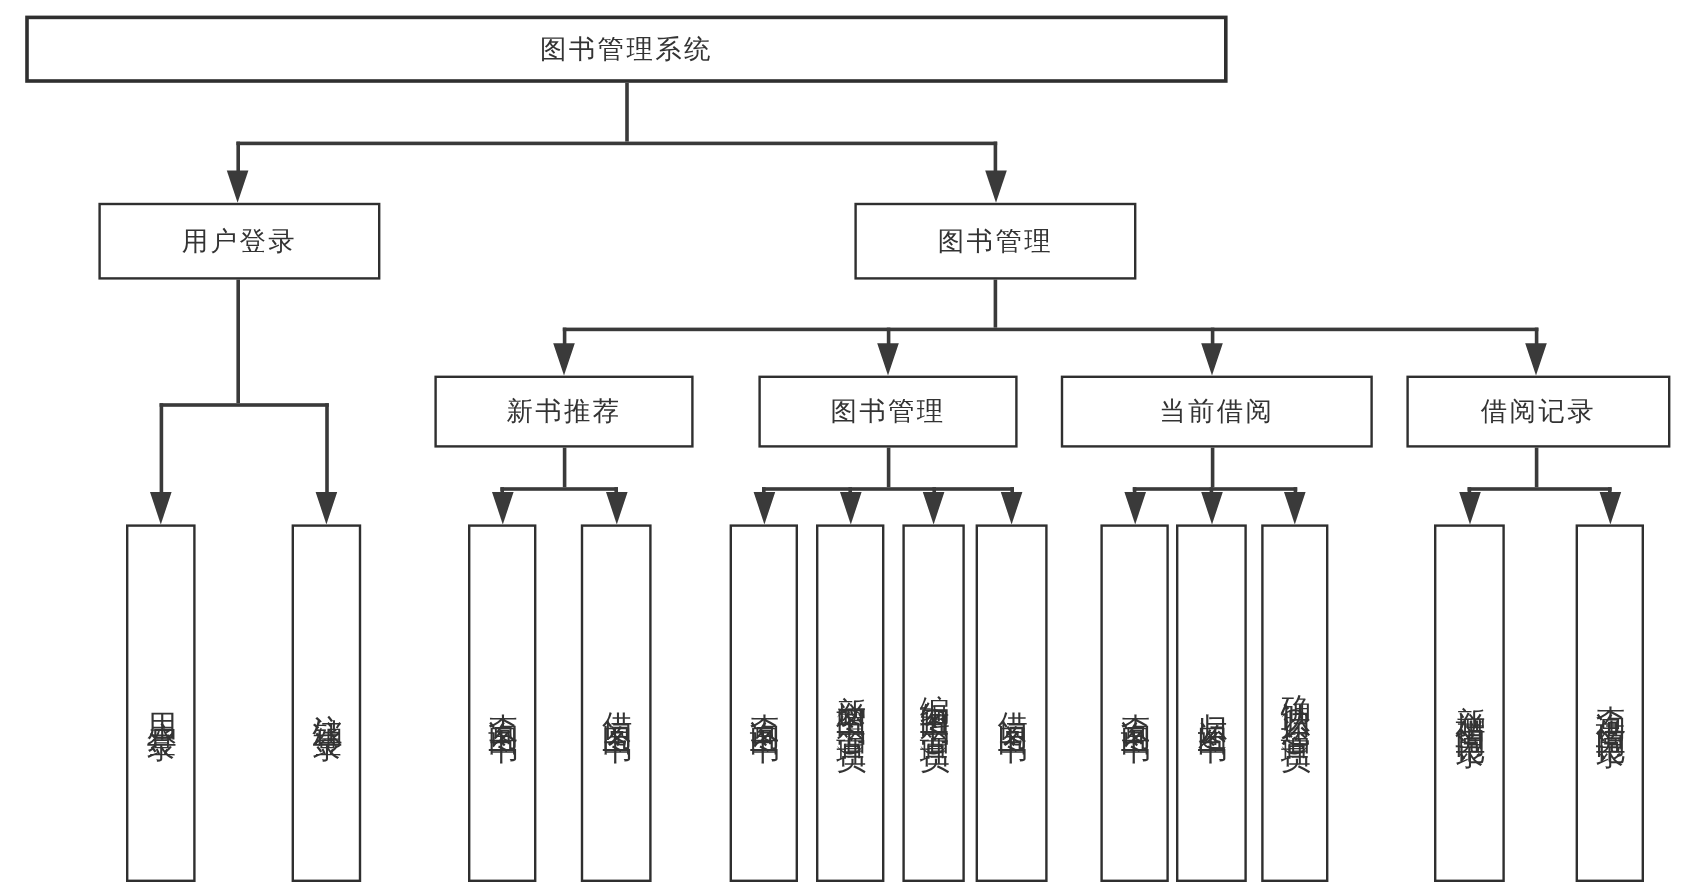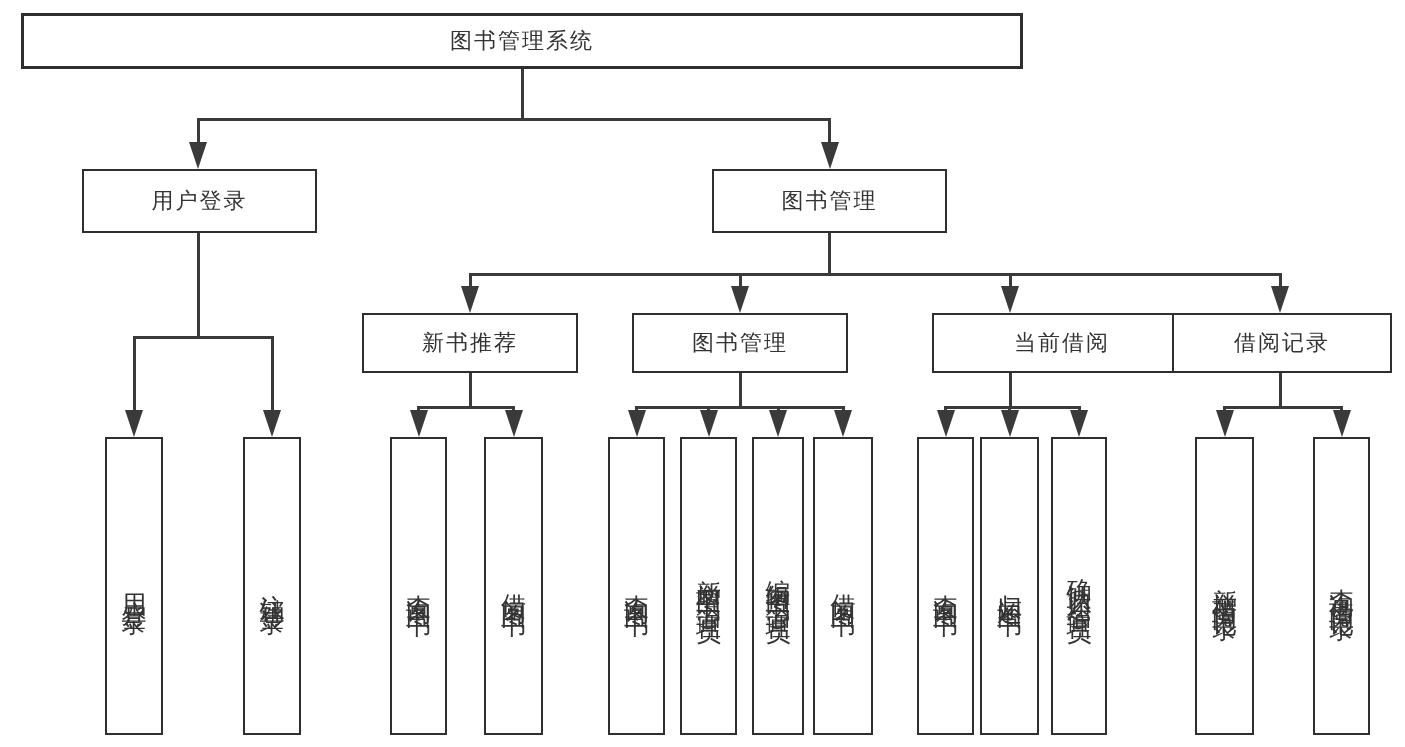--- a/index.html
+++ b/index.html
@@ -90,21 +90,21 @@
   <div class="arw" style="left:1001px; top:286px;"></div>
   <div class="vl" style="left:1278.5px; top:273px; height:16px;"></div>
   <div class="arw" style="left:1271px; top:286px;"></div>
 
   <div class="box" style="left:362px; top:313px; width:216px; height:60px;">
     <span class="h-label">新书推荐</span>
   </div>
   <div class="box" style="left:632px; top:313px; width:216px; height:60px;">
     <span class="h-label">图书管理</span>
   </div>
-  <div class="box" style="left:932px; top:313px; width:260px; height:60px;">
+  <div class="box" style="left:884px; top:313px; width:260px; height:60px;">
     <span class="h-label">当前借阅</span>
   </div>
   <div class="box" style="left:1172px; top:313px; width:220px; height:60px;">
     <span class="h-label">借阅记录</span>
   </div>
 
   <div class="vl" style="left:468.5px; top:373px; height:33px;"></div>
   <div class="hl" style="left:417px; top:406px; width:98px;"></div>
   <div class="vl" style="left:417px; top:406px; height:8px;"></div>
   <div class="arw" style="left:409.5px; top:410px;"></div>

